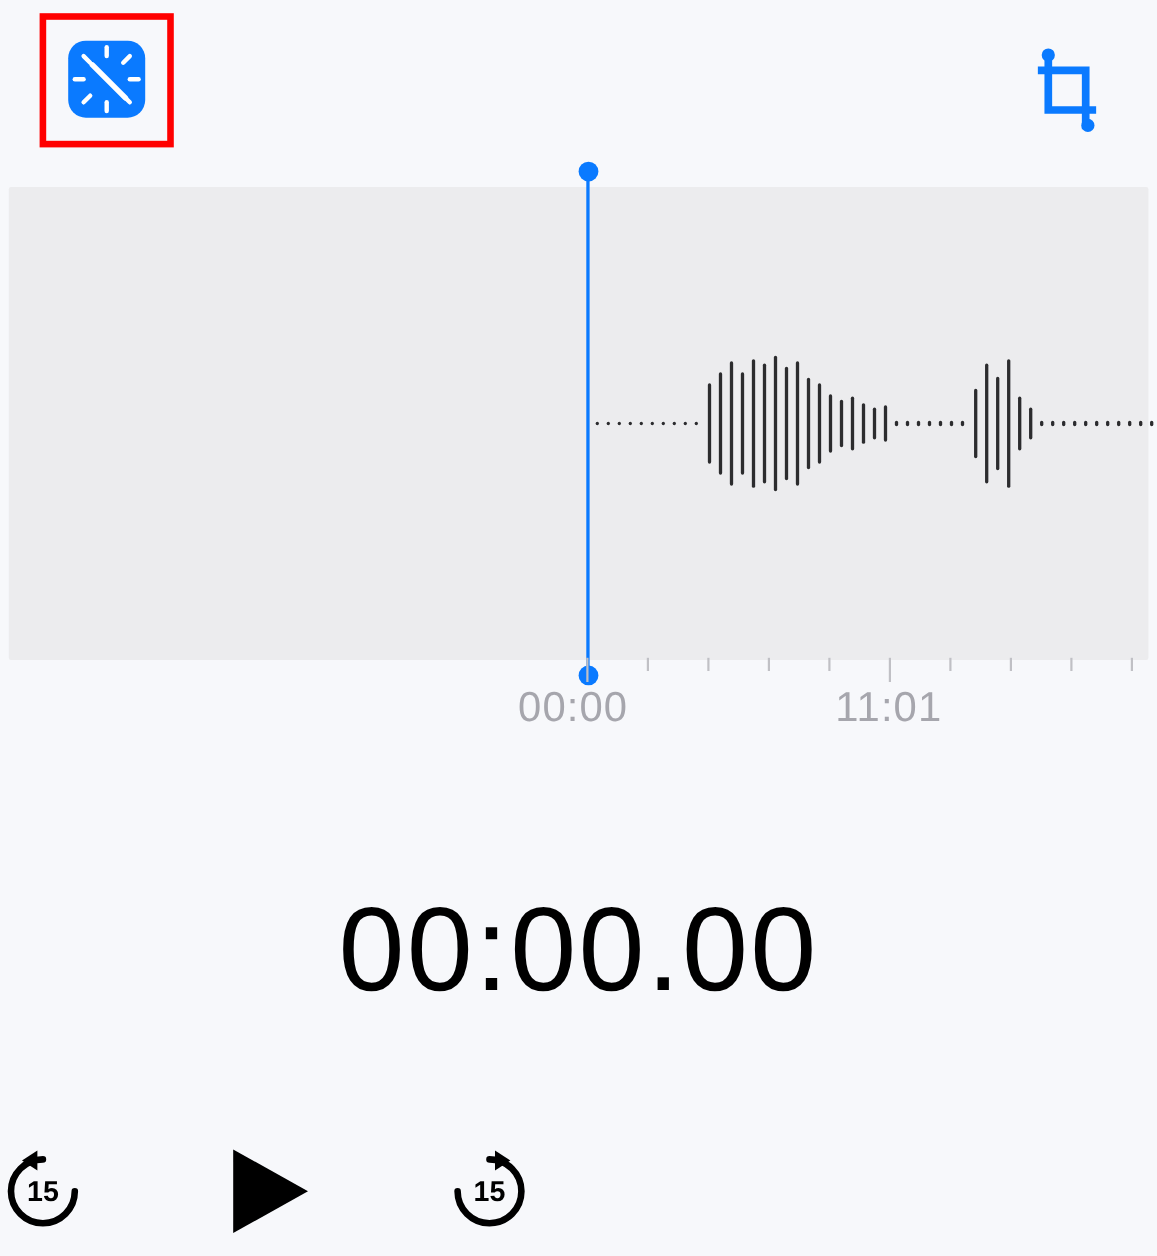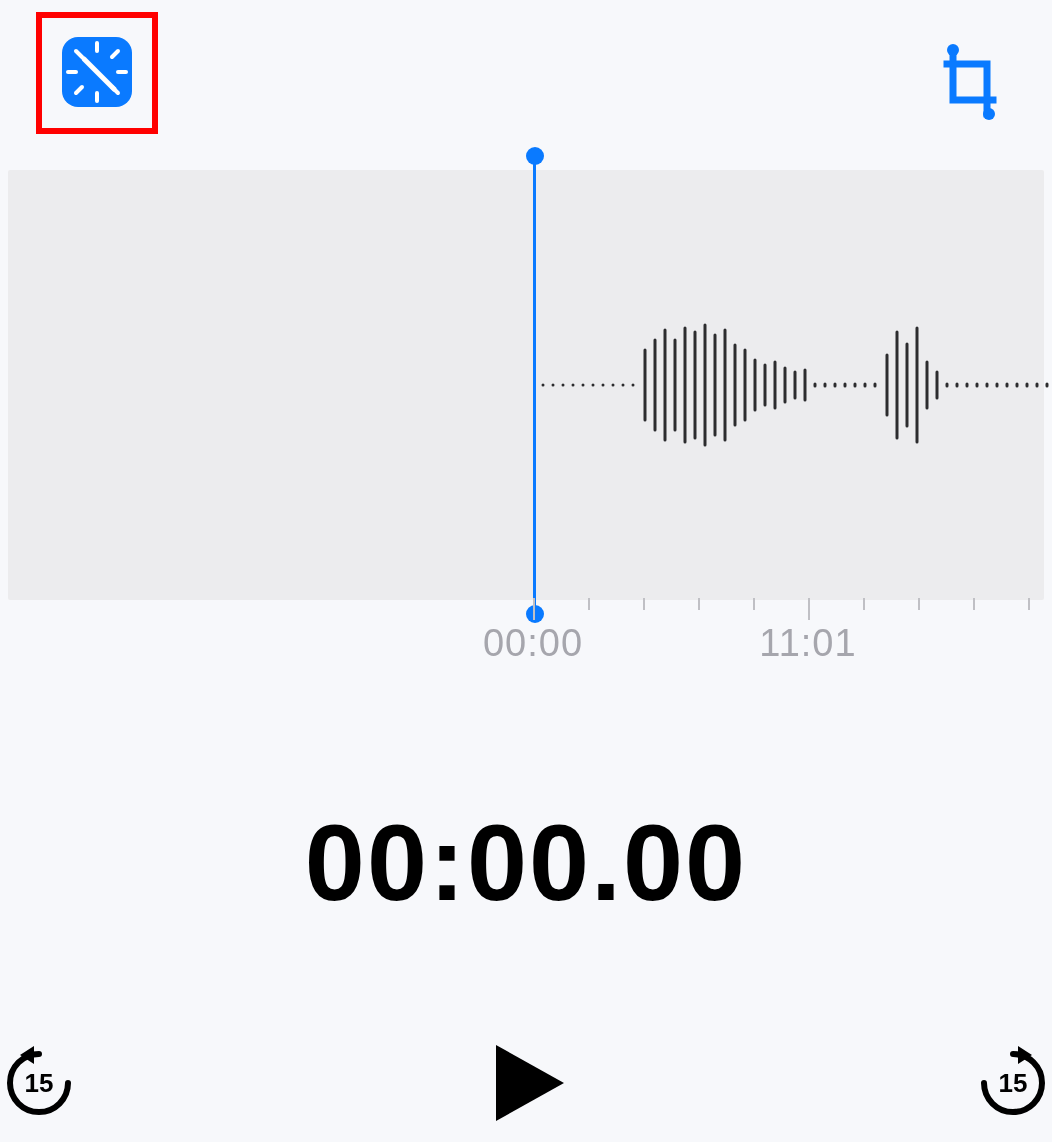--- a/index.html
+++ b/index.html
@@ -107,28 +107,28 @@
   }
   .time-label{
     position:absolute;
     transform:translateX(-50%);
   }
 
   .main-time{
     text-align:center;
     margin-top:200px;
     font-size:108px;
-    font-weight:700;
+    font-weight:400;
     letter-spacing:2px;
     font-variant-numeric:tabular-nums;
   }
   .controls{
     display:flex;
     align-items:center;
-    justify-content:space-between;
+    justify-content:flex-start;
     gap:116px;
     margin-top:110px;
   }
   .ctrl-btn{
     border:none;
     background:transparent;
     padding:0;
     display:flex;
     align-items:center;
     justify-content:center;
@@ -247,21 +247,21 @@
     <div class="tick" style="left:690px"></div>
     <div class="tick" style="left:745px"></div>
     <div class="tick major" style="left:800px"></div>
     <div class="tick" style="left:855px"></div>
     <div class="tick" style="left:910px"></div>
     <div class="tick" style="left:965px"></div>
     <div class="tick" style="left:1020px"></div>
   </div>
 
   <div class="time-labels">
-    <span class="time-label" style="left:525px">00:00</span>
+    <span class="time-label" style="left:513px">00:00</span>
     <span class="time-label" style="left:800px">11:01</span>
   </div>
 </div>
 
 <div class="main-time">00:00.00</div>
 
 <div class="controls">
   <button class="ctrl-btn">
     <span>
       <svg width="78" height="78" viewBox="0 0 78 78">

